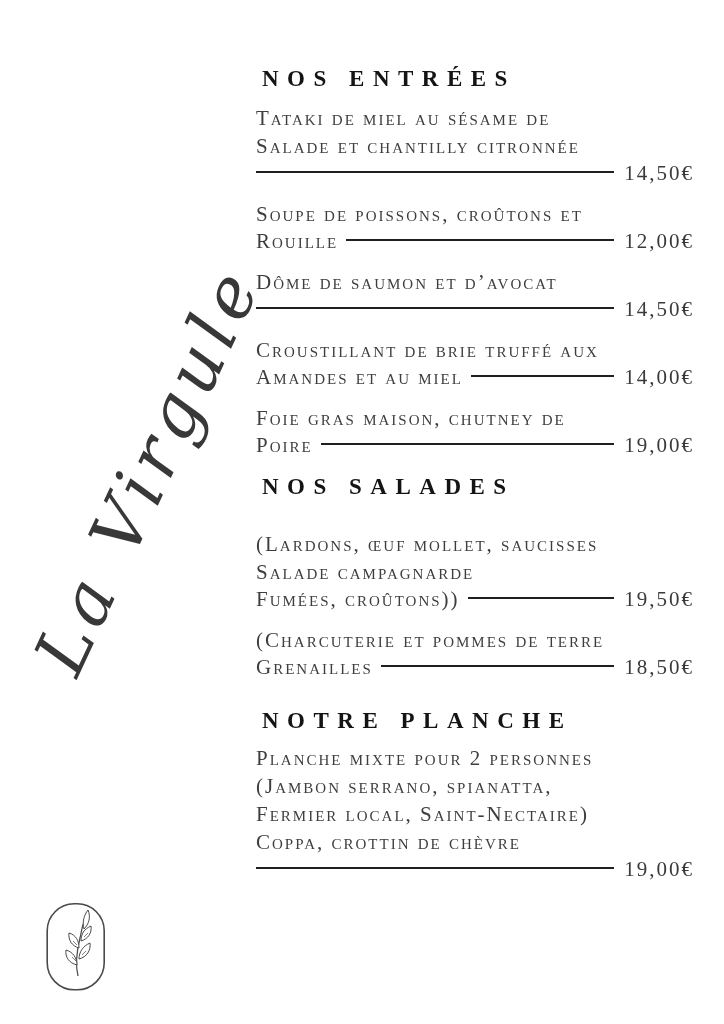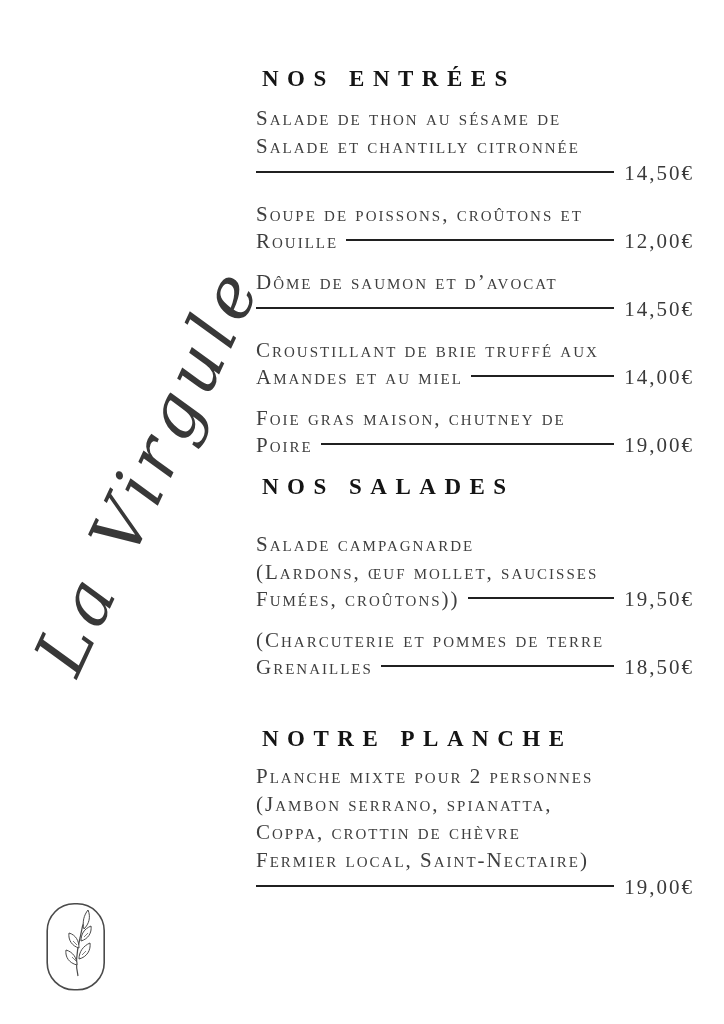--- a/index.html
+++ b/index.html
@@ -37,21 +37,21 @@
   .section-heading {
     font-family: "Liberation Serif", serif;
     font-weight: 700;
     font-size: 23px;
     line-height: 30px;
     letter-spacing: 8.5px;
     color: #141414;
     margin: 0 0 10px 6px;
   }
   .sec2 .section-heading { margin-top: 12px; margin-bottom: 28px; }
-  .sec3 .section-heading { margin-top: 44px; margin-bottom: 8px; }
+  .sec3 .section-heading { margin-top: 26px; margin-bottom: 8px; }
 
   .item { margin-bottom: 14px; }
   .line, .tail {
     font-variant: small-caps;
     font-size: 21px;
     line-height: 28px;
     letter-spacing: 2px;
     color: #3e3e3e;
   }
   .price-row {
@@ -89,21 +89,21 @@
 <div class="canvas">
 
   <div class="script-logo">La Virgule</div>
 
   <main class="menu">
 
     <section class="sec sec1">
       <h2 class="section-heading">NOS ENTRÉES</h2>
 
       <div class="item">
-        <div class="line">Salade de thon au sésame de</div>
+        <div class="line">Tataki de miel au sésame de</div>
         <div class="line">Salade et chantilly citronnée</div>
         <div class="price-row">
 
           <span class="rule"></span>
           <span class="price">14,50€</span>
         </div>
       </div>
 
       <div class="item">
         <div class="line">Soupe de poissons, croûtons et</div>
@@ -139,22 +139,22 @@
           <span class="rule"></span>
           <span class="price">19,00€</span>
         </div>
       </div>
     </section>
 
     <section class="sec sec2">
       <h2 class="section-heading">NOS SALADES</h2>
 
       <div class="item">
+        <div class="line">(Lardons, œuf mollet, saucisses</div>
         <div class="line">Salade campagnarde</div>
-        <div class="line">(Lardons, œuf mollet, saucisses</div>
         <div class="price-row">
           <span class="tail">Fumées, croûtons))</span>
           <span class="rule"></span>
           <span class="price">19,50€</span>
         </div>
       </div>
 
       <div class="item">
         <div class="line">(Charcuterie et pommes de terre</div>
         <div class="price-row">
@@ -164,22 +164,22 @@
         </div>
       </div>
     </section>
 
     <section class="sec sec3">
       <h2 class="section-heading">NOTRE PLANCHE</h2>
 
       <div class="item">
         <div class="line">Planche mixte pour 2 personnes</div>
         <div class="line">(Jambon serrano, spianatta,</div>
+        <div class="line">Fermier local, Saint-Nectaire)</div>
         <div class="line">Coppa, crottin de chèvre</div>
-        <div class="line">Fermier local, Saint-Nectaire)</div>
         <div class="price-row">
 
           <span class="rule"></span>
           <span class="price">19,00€</span>
         </div>
       </div>
     </section>
 
   </main>
 

